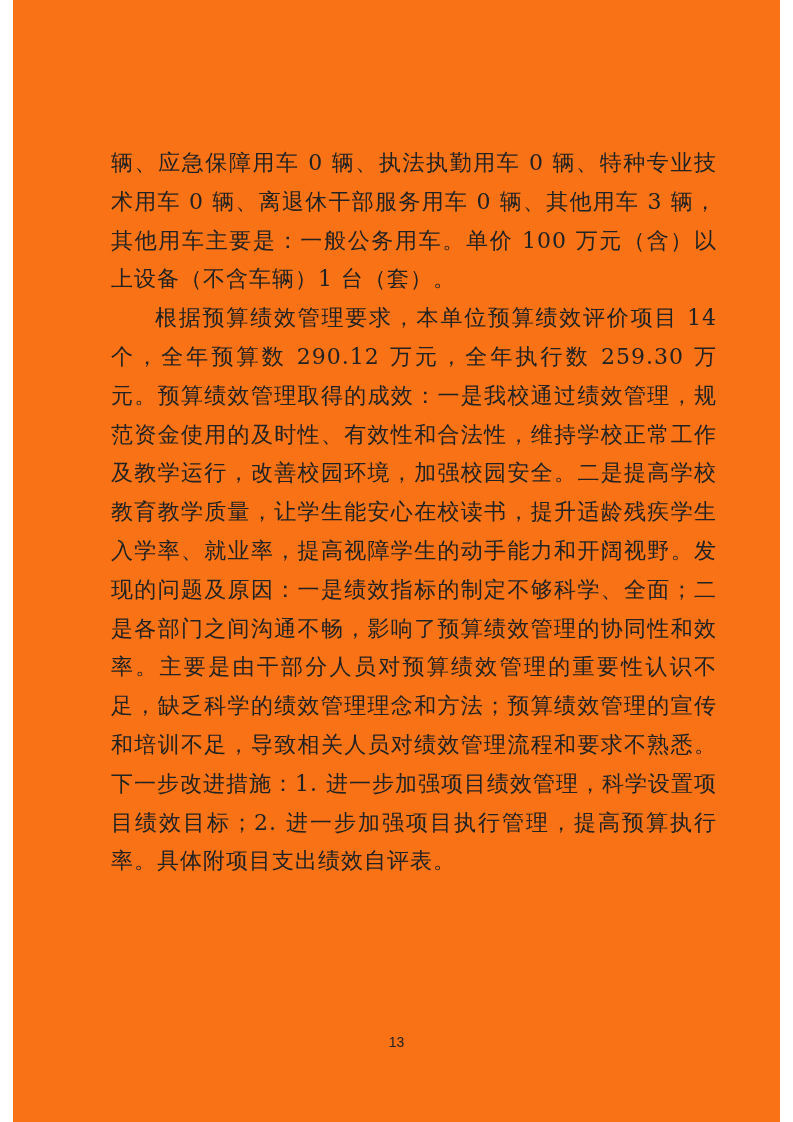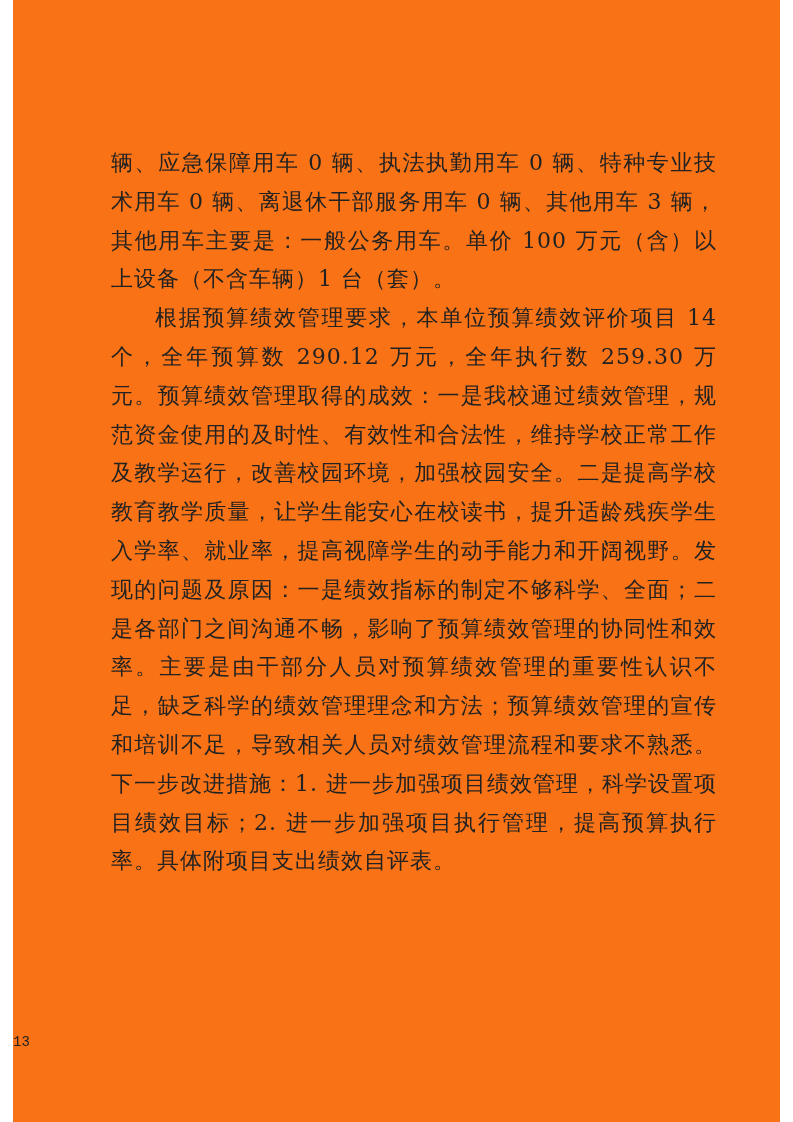--- a/index.html
+++ b/index.html
@@ -43,22 +43,22 @@
     line-height: 38.8px;
     letter-spacing: 1px;
     color: #141414;
     text-indent: 2em;
   }
   .page-number {
     position: absolute;
     left: 0;
     right: 0;
     top: 1034px;
-    text-align: left;
-    font-family: Liberation Mono, monospace;
+    text-align: center;
+    font-family: Liberation Sans, sans-serif;
     font-size: 14px;
     color: #222222;
   }
 </style>
 </head>
 <body>
 
 <div class="page">
   <div class="content">
     <p class="body-para">辆、应急保障用车 0 辆、执法执勤用车 0 辆、特种专业技术用车 0 辆、离退休干部服务用车 0 辆、其他用车 3 辆，其他用车主要是：一般公务用车。单价 100 万元（含）以上设备（不含车辆）1 台（套）。</p>

